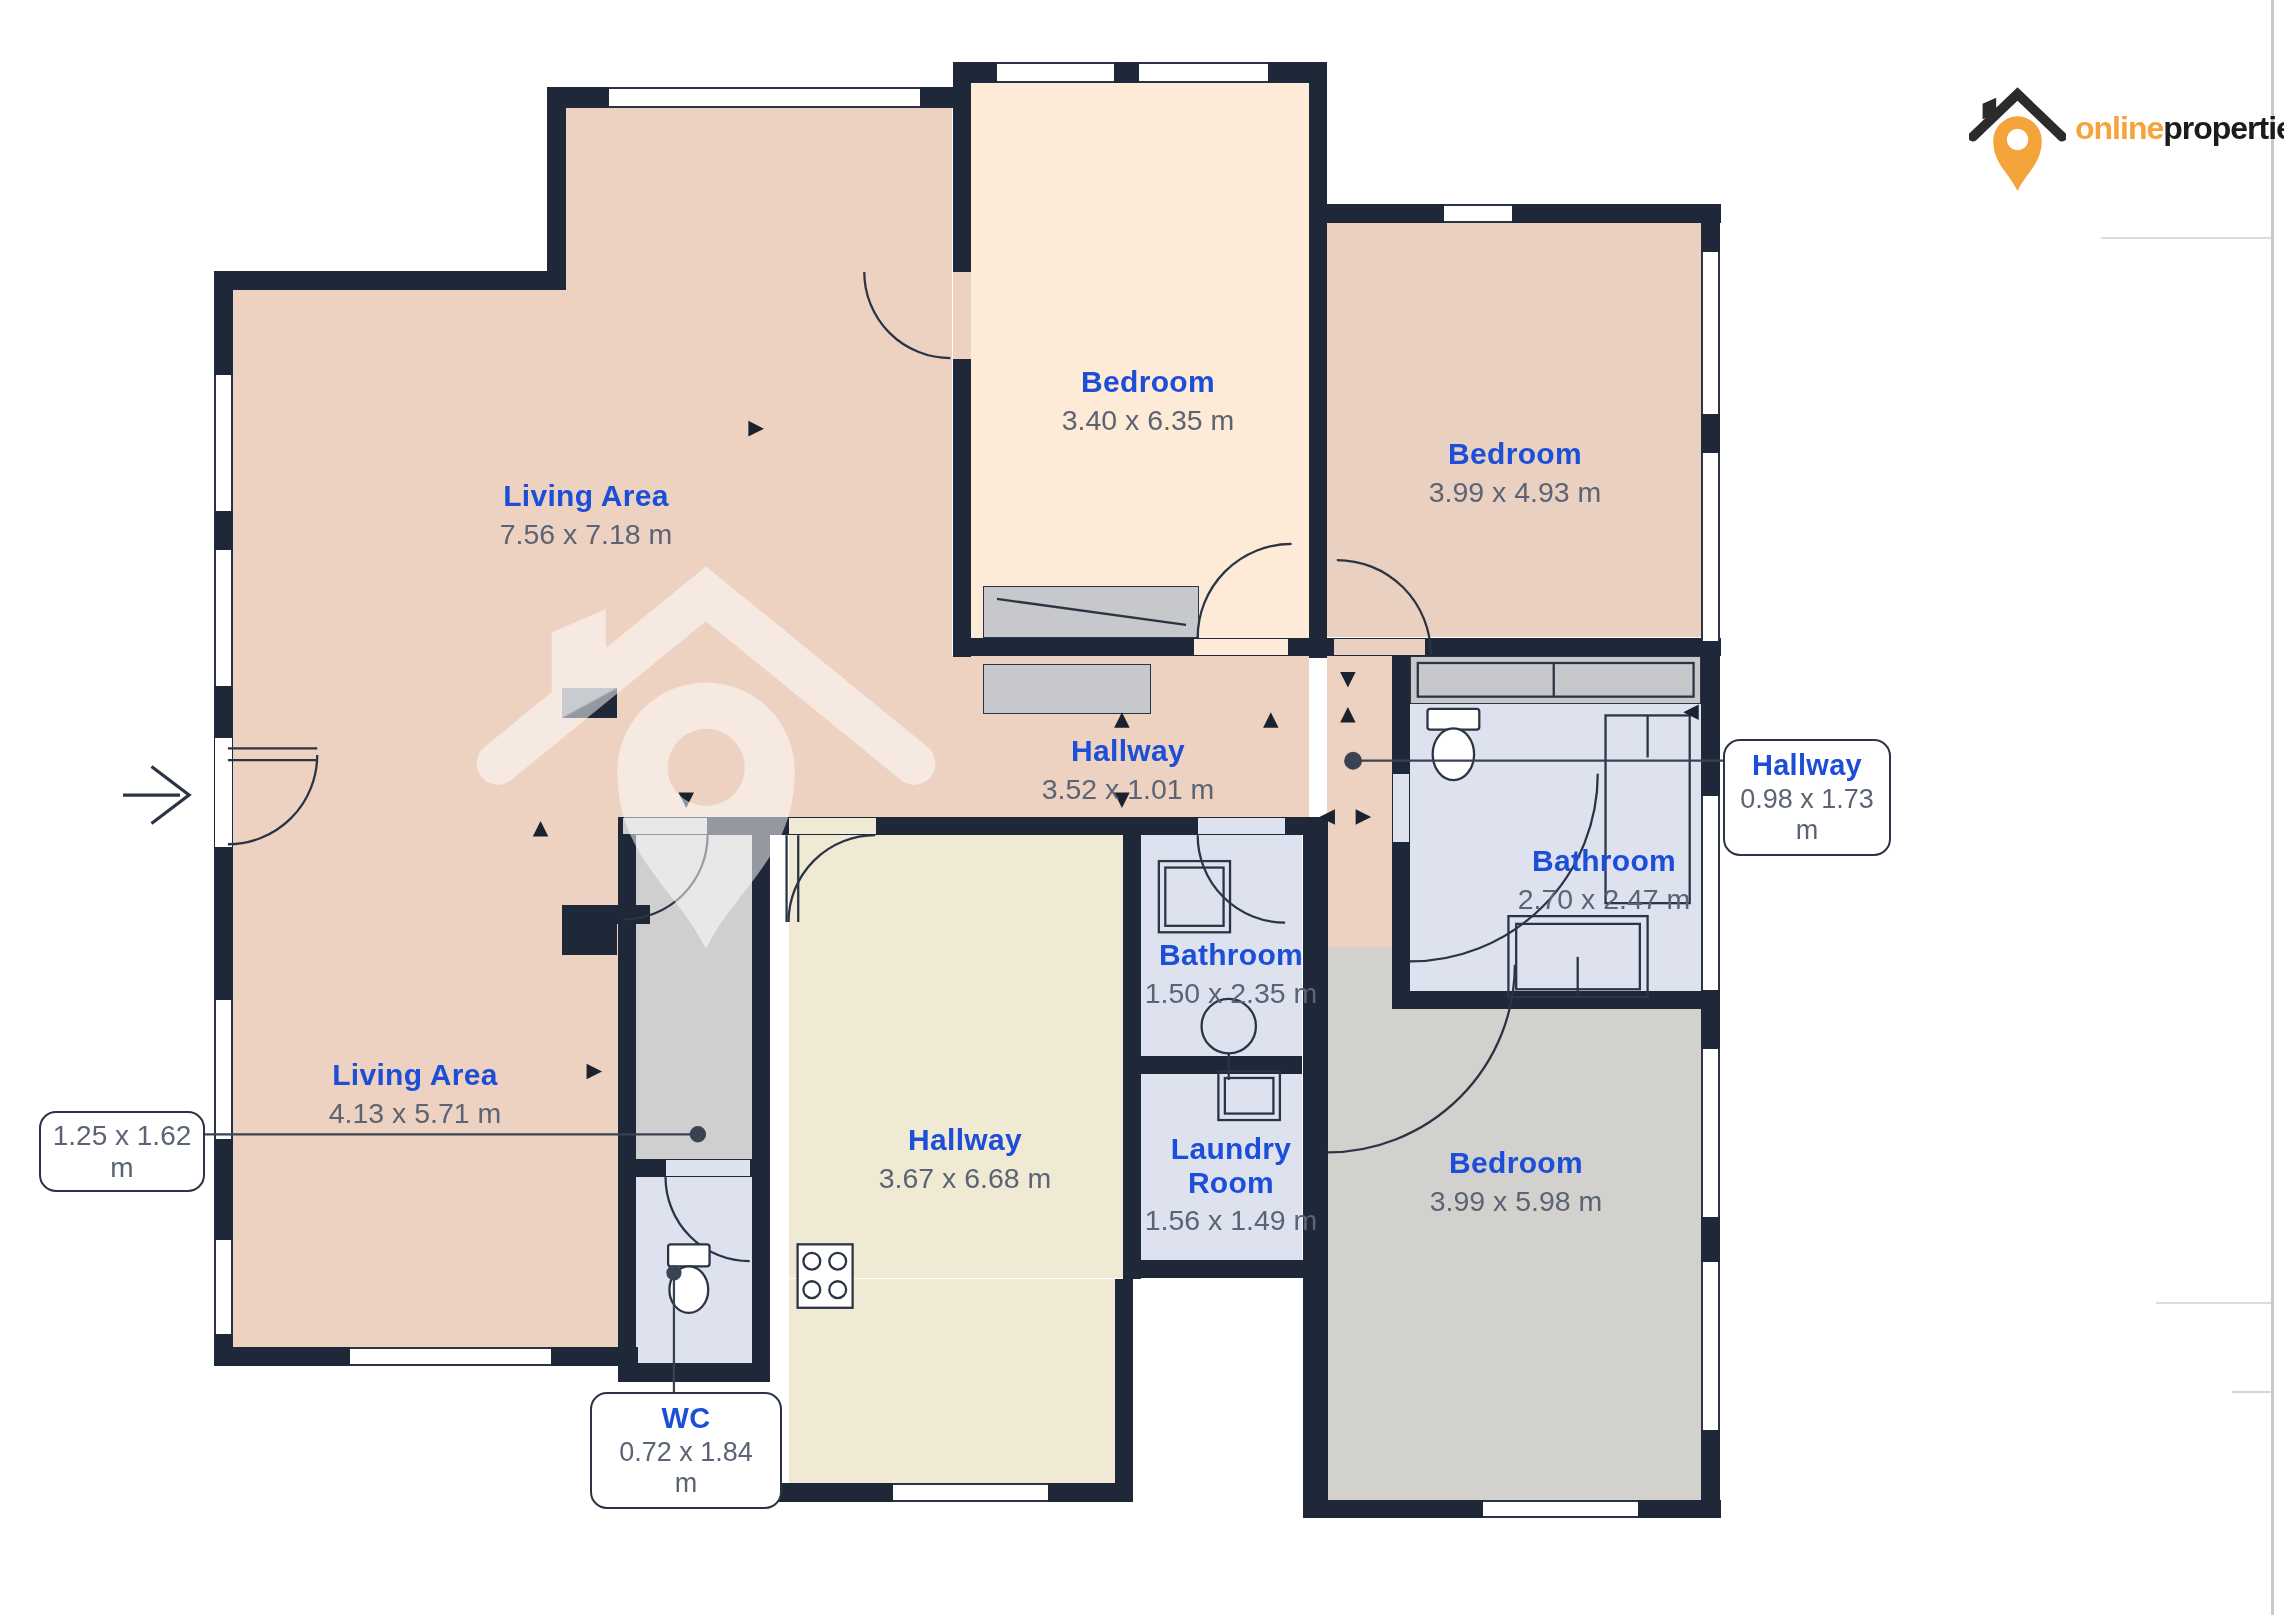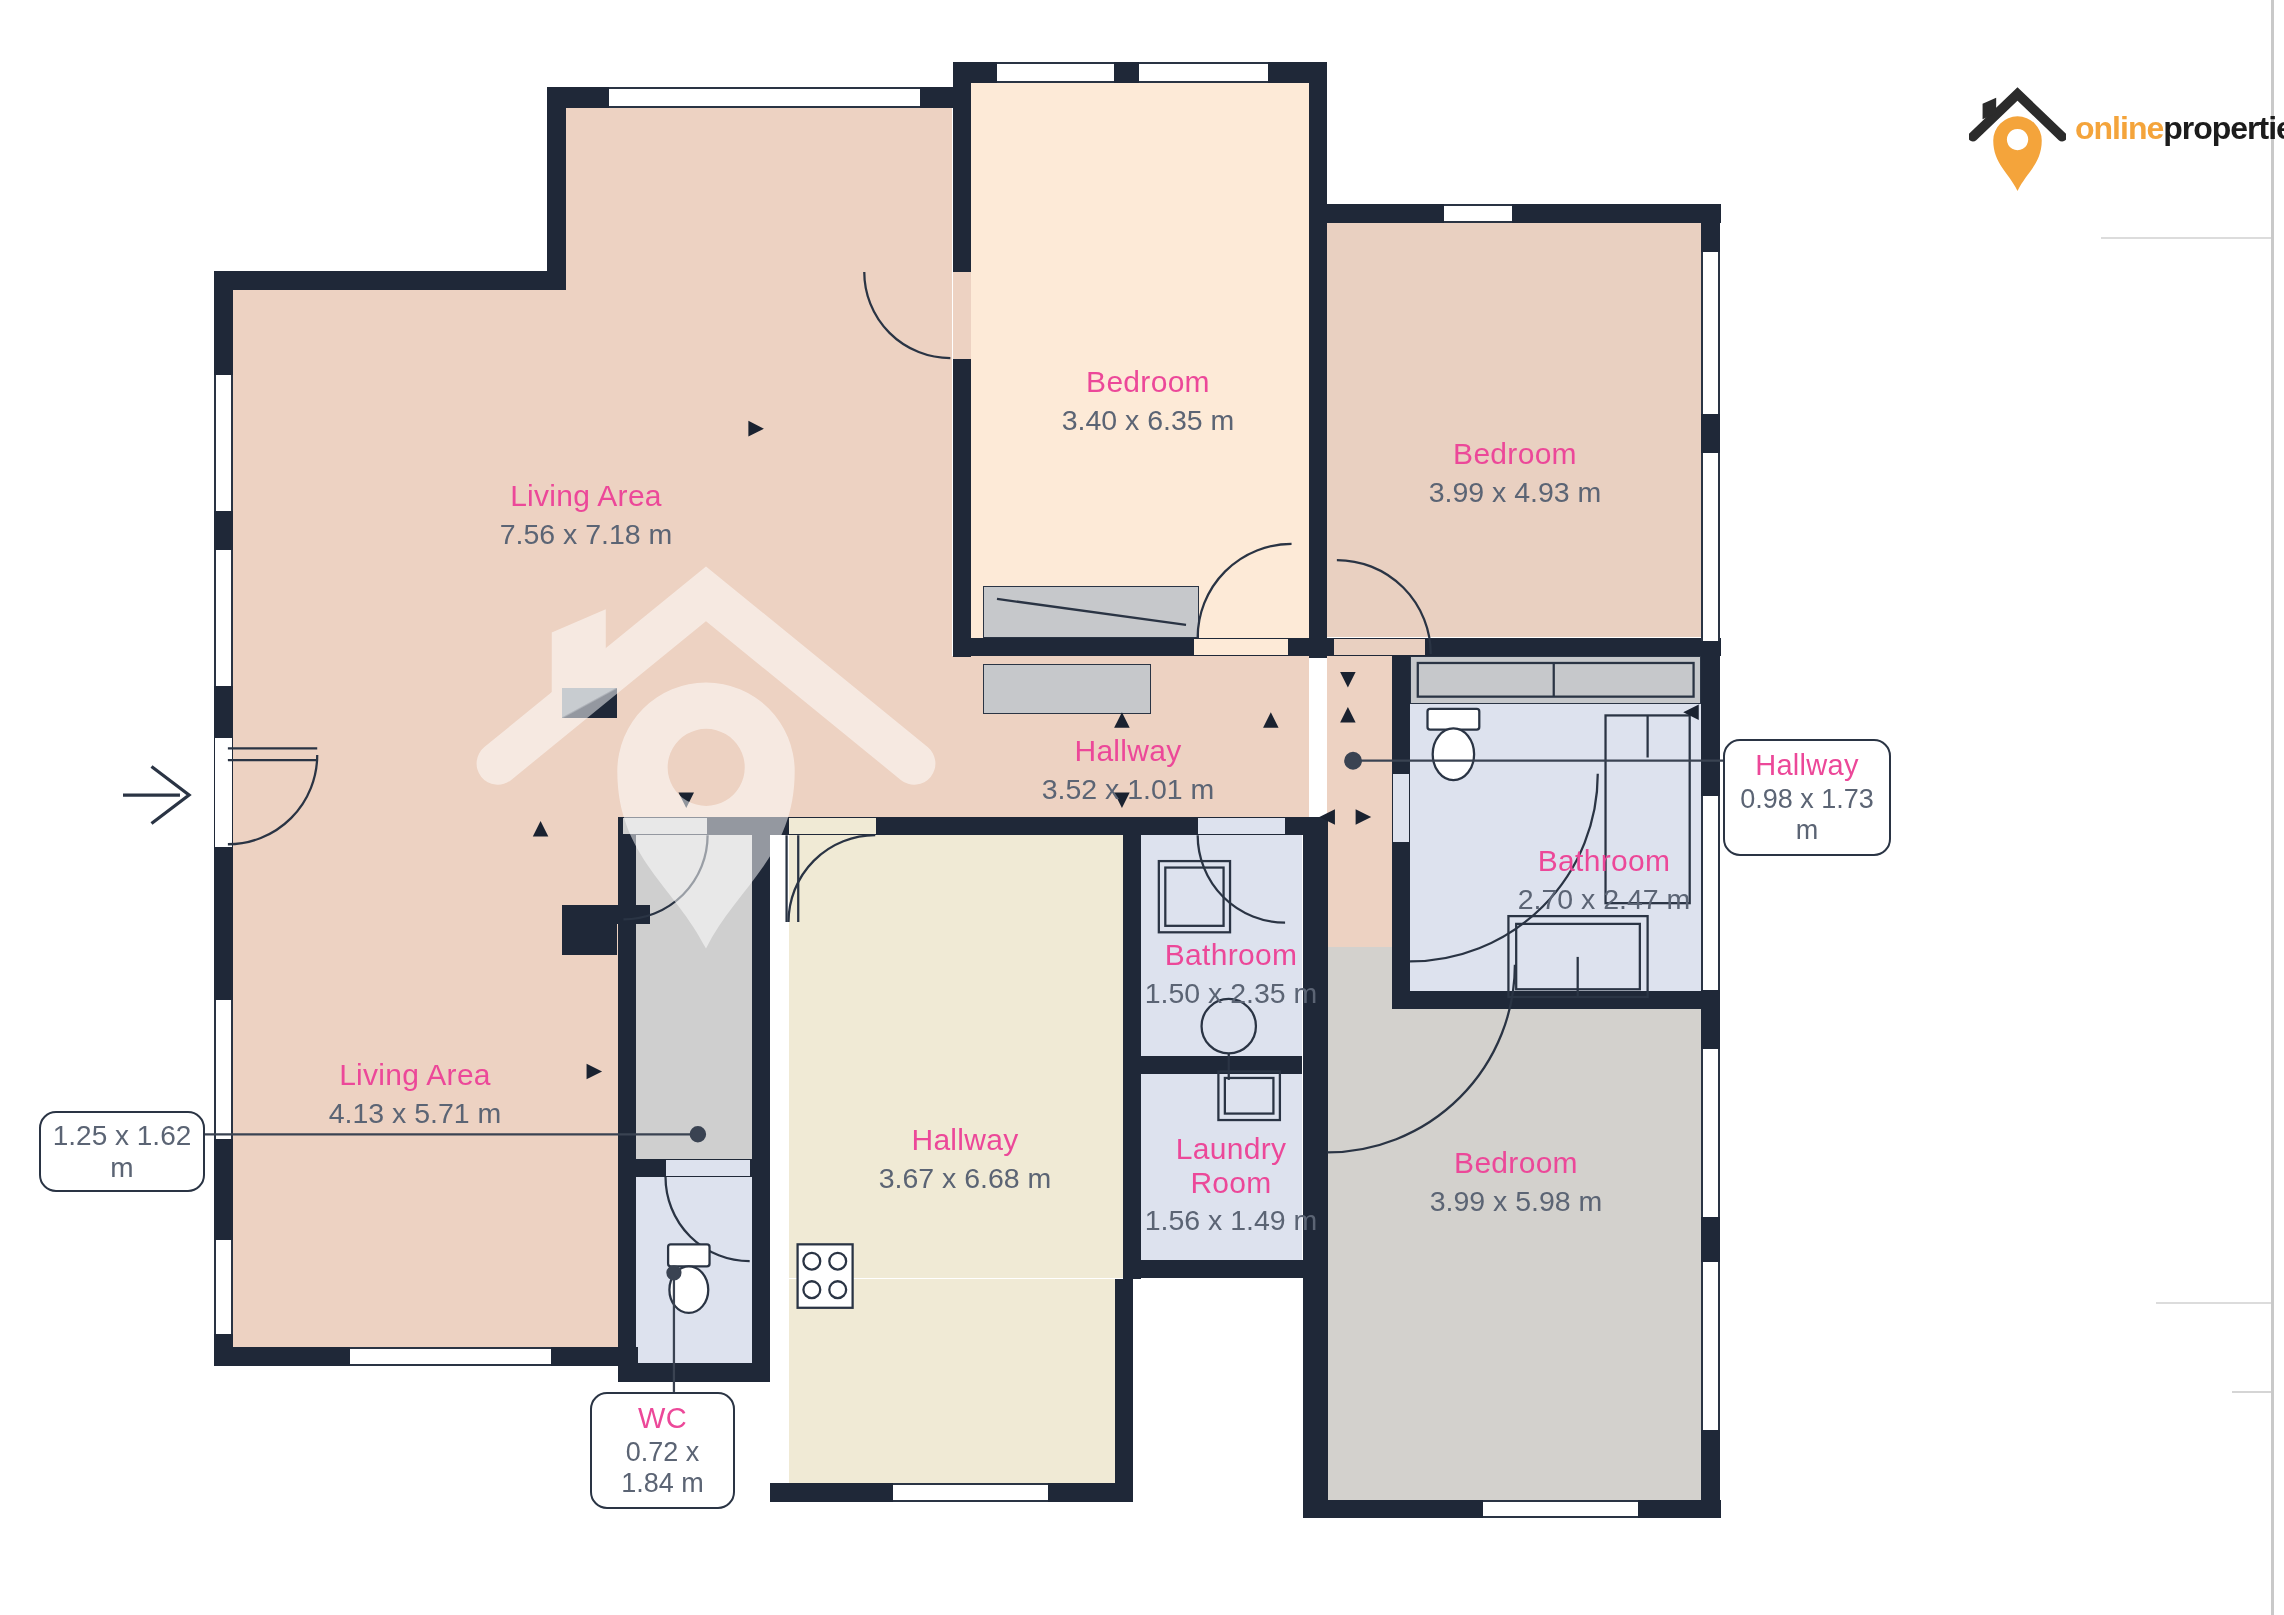--- a/index.html
+++ b/index.html
@@ -17,21 +17,21 @@
   .f-bed2{background:#d3d1cd;}
   .f-corridor{background:#cfcfcf;}
   .f-closet{background:#c6c8cb;border:1.9px solid #2a3444;box-sizing:border-box;}
   .f-closet-dark{background:linear-gradient(to bottom right,#8d949e 48%,#1f2838 52%);}
   
   .win-h{position:absolute;background:#fff;border-top:2.6px solid #2a3444;border-bottom:2.6px solid #2a3444;box-sizing:border-box;}
   .win-v{position:absolute;background:#fff;border-left:2.6px solid #2a3444;border-right:2.6px solid #2a3444;box-sizing:border-box;}
   .gap{position:absolute;}
   
   .rlabel{position:absolute;transform:translate(-50%,-50%);text-align:center;z-index:30;white-space:nowrap;}
-  .rname{font-size:30px;font-weight:400;color:#ec4899;letter-spacing:0.3px;}
+  .rname{font-size:30px;font-weight:700;color:#1d4ed8;letter-spacing:0.3px;}
   .rdims{font-size:28.5px;font-weight:400;color:#5b6474;margin-top:5.2px;}
   .wrap2{white-space:normal;width:188px;line-height:1.12;margin:0 auto;}
   
   .callout{position:absolute;background:#ffffff;border:2.6px solid #2a3444;border-radius:17px;text-align:center;z-index:60;padding:7.8px 13px;box-sizing:border-box;}
   .callout .rdims{margin-top:2.6px;}
   
   #watermark{position:absolute;left:0;top:0;width:100%;height:100%;z-index:40;pointer-events:none;opacity:0.52;}
   #wm-text{position:absolute;left:817px;top:715px;font-size:98px;font-weight:700;letter-spacing:-3.2px;color:#ffffff;white-space:nowrap;}
   
   #logo{position:absolute;left:1969px;top:78px;z-index:70;display:flex;align-items:center;}
@@ -263,21 +263,21 @@
     </svg>
   </div>
 
   <div class="callout" style="left:1723px;top:739px;width:168px;">
     <div class="rname" style="font-size:29px;">Hallway</div>
     <div class="rdims" style="font-size:27px;">0.98 x 1.73 m</div>
   </div>
   <div class="callout" style="left:39px;top:1111px;width:166px;padding:6.5px 9px;">
     <div class="rdims" style="font-size:28px;margin-top:0;">1.25 x 1.62 m</div>
   </div>
-  <div class="callout" style="left:590px;top:1392px;width:145px;border-radius:17px;">
+  <div class="callout" style="left:590px;top:1392px;width:192px;border-radius:17px;">
     <div class="rname" style="font-size:29px;">WC</div>
     <div class="rdims" style="font-size:27px;">0.72 x 1.84 m</div>
   </div>
 
   <div id="logo">
     <svg width="97" height="127" viewBox="0 0 100 122">
       <path d="M4,56 L50,12 L96,56" stroke="#2b2b2b" stroke-width="10" stroke-linecap="round" fill="none"></path>
       <polygon points="14,38 14,22 28,16 28,32" fill="#2b2b2b"></polygon>
       <path fill-rule="evenodd" d="M50,112 C41,93 25,84 25,60 A25,25 0 1 1 75,60 C75,84 59,93 50,112 Z M50,48 a11,11 0 1 0 0.1,0 Z" fill="#f4a43b"></path>
     </svg>

